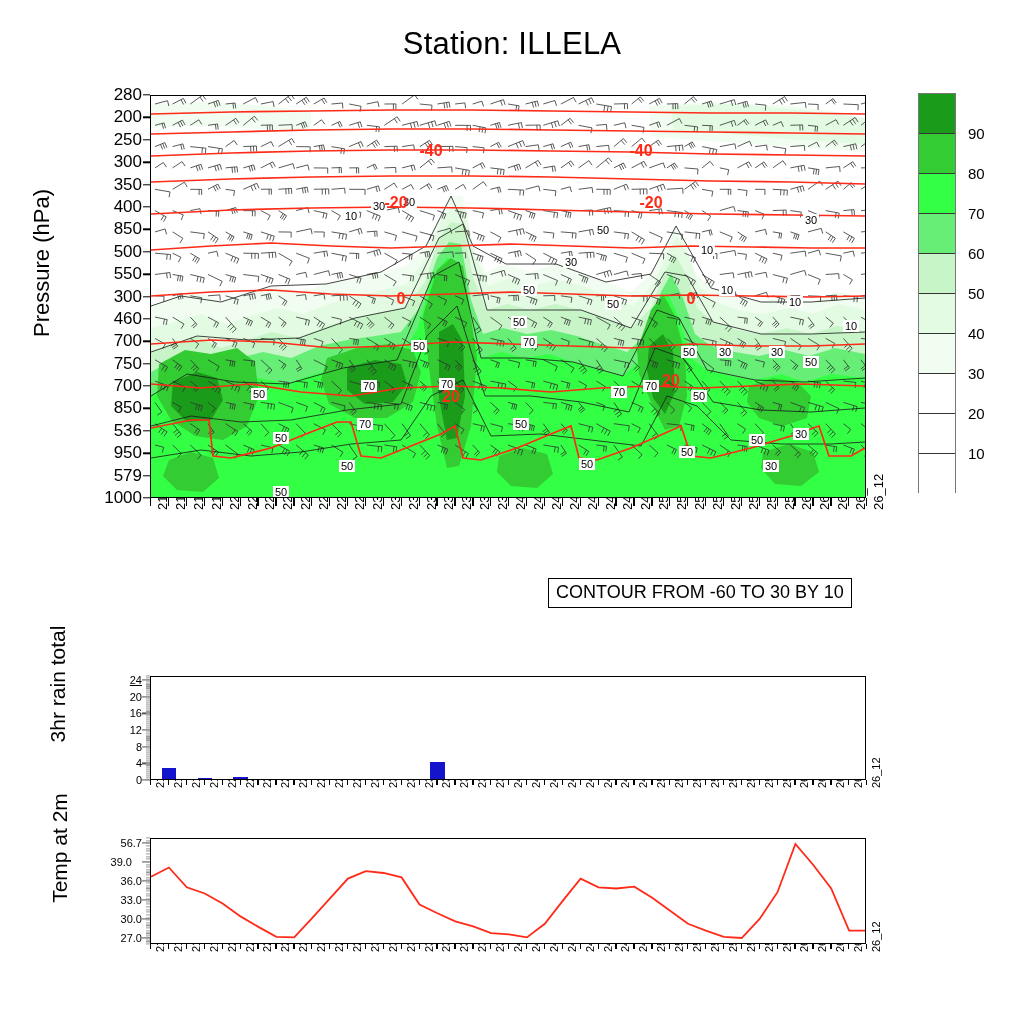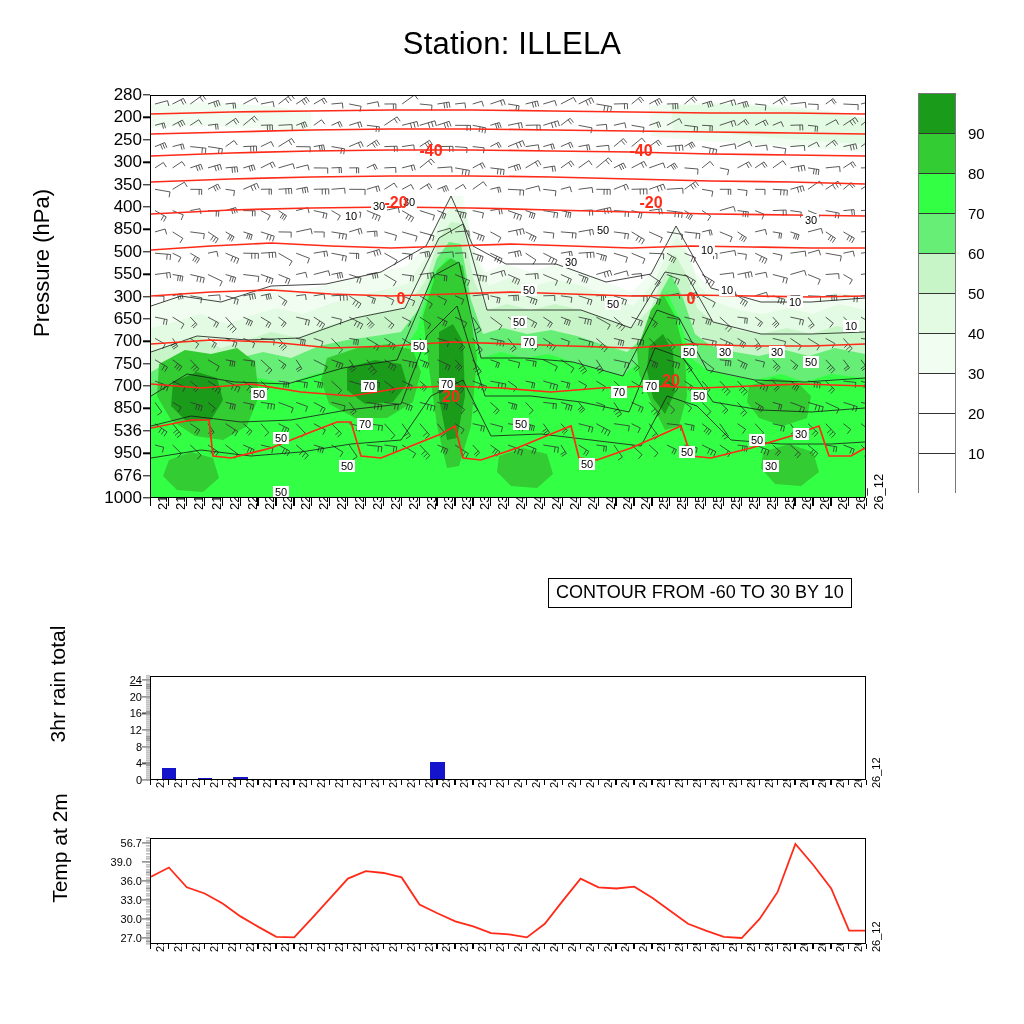--- a/index.html
+++ b/index.html
@@ -59,35 +59,35 @@
       <div class="ytick" style="left: 62px; top: 206.944px;">400</div>
       <div class="ytickmark" style="left: 143px; top: 206.944px;"></div>
       <div class="ytick" style="left: 62px; top: 229.333px;">850</div>
       <div class="ytickmark" style="left: 143px; top: 229.333px;"></div>
       <div class="ytick" style="left: 62px; top: 251.722px;">500</div>
       <div class="ytickmark" style="left: 143px; top: 251.722px;"></div>
       <div class="ytick" style="left: 62px; top: 274.111px;">550</div>
       <div class="ytickmark" style="left: 143px; top: 274.111px;"></div>
       <div class="ytick" style="left: 62px; top: 296.5px;">300</div>
       <div class="ytickmark" style="left: 143px; top: 296.5px;"></div>
-      <div class="ytick" style="left: 62px; top: 318.889px;">650</div>
+      <div class="ytick" style="left: 62px; top: 318.889px;">460</div>
       <div class="ytickmark" style="left: 143px; top: 318.889px;"></div>
       <div class="ytick" style="left: 62px; top: 341.278px;">700</div>
       <div class="ytickmark" style="left: 143px; top: 341.278px;"></div>
       <div class="ytick" style="left: 62px; top: 363.667px;">750</div>
       <div class="ytickmark" style="left: 143px; top: 363.667px;"></div>
       <div class="ytick" style="left: 62px; top: 386.056px;">700</div>
       <div class="ytickmark" style="left: 143px; top: 386.056px;"></div>
       <div class="ytick" style="left: 62px; top: 408.444px;">850</div>
       <div class="ytickmark" style="left: 143px; top: 408.444px;"></div>
       <div class="ytick" style="left: 62px; top: 430.833px;">536</div>
       <div class="ytickmark" style="left: 143px; top: 430.833px;"></div>
       <div class="ytick" style="left: 62px; top: 453.222px;">950</div>
       <div class="ytickmark" style="left: 143px; top: 453.222px;"></div>
-      <div class="ytick" style="left: 62px; top: 475.611px;">676</div>
+      <div class="ytick" style="left: 62px; top: 475.611px;">579</div>
       <div class="ytickmark" style="left: 143px; top: 475.611px;"></div>
       <div class="ytick" style="left: 62px; top: 498px;">1000</div>
       <div class="ytickmark" style="left: 143px; top: 498px;"></div>
     </div>
   <div id="mainXTicks">
       <div class="xtick" style="left: 150px; top: 498px;"></div>
       <div class="xtick" style="left: 167.9px; top: 498px;"></div>
       <div class="xtick" style="left: 185.8px; top: 498px;"></div>
       <div class="xtick" style="left: 203.7px; top: 498px;"></div>
       <div class="xtick" style="left: 221.6px; top: 498px;"></div>

